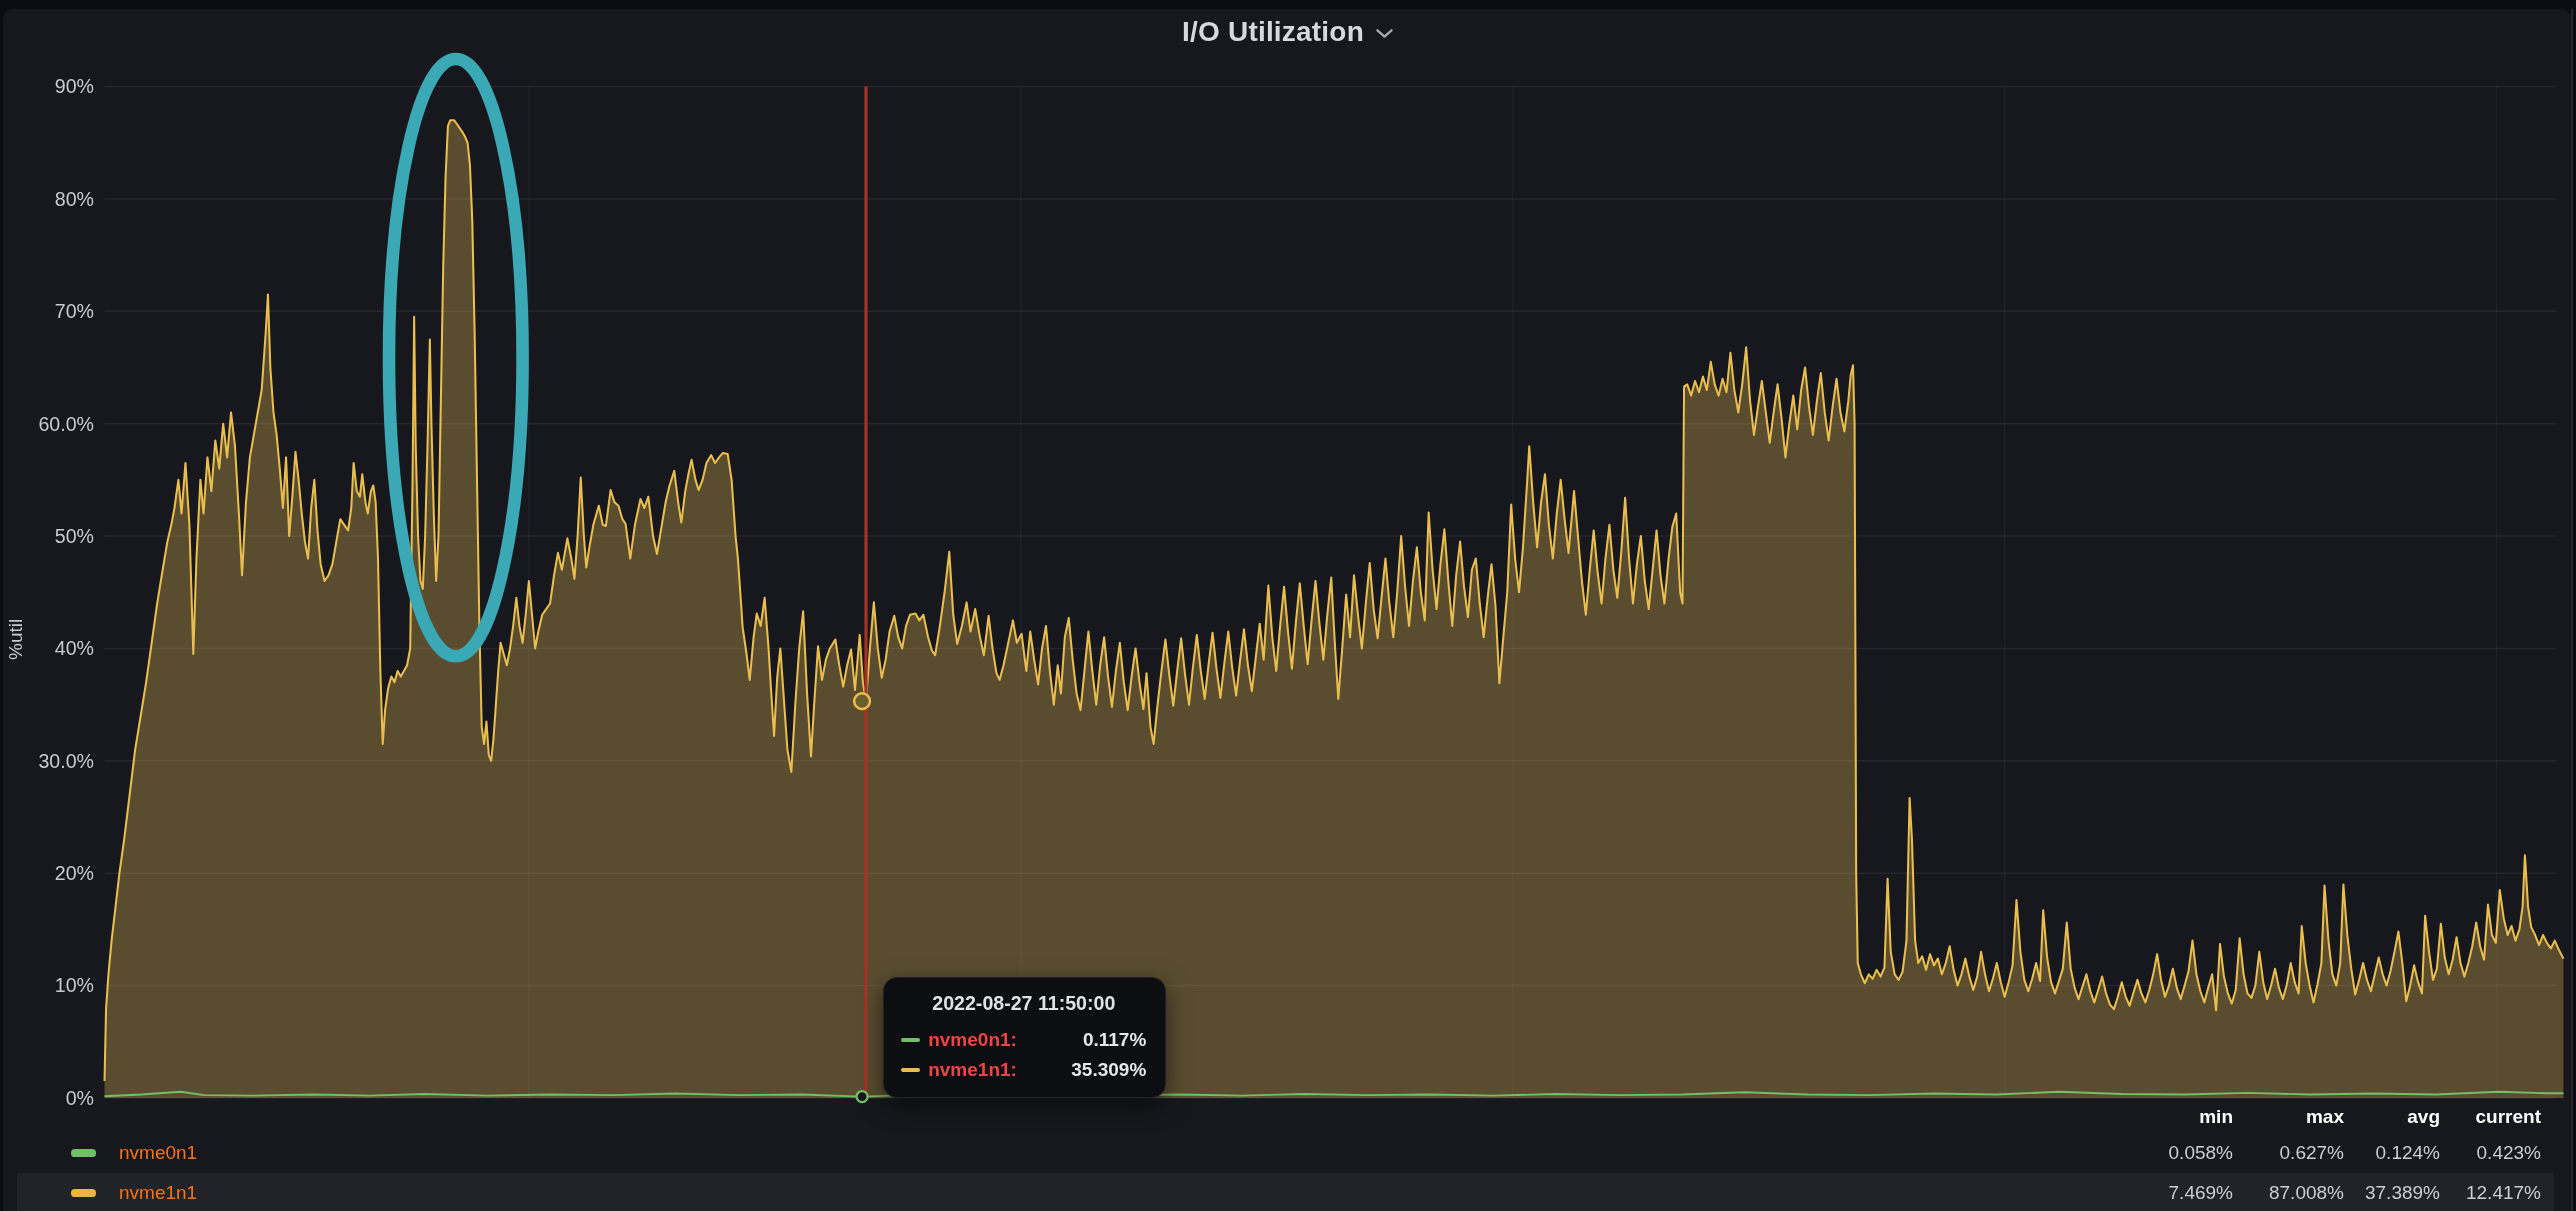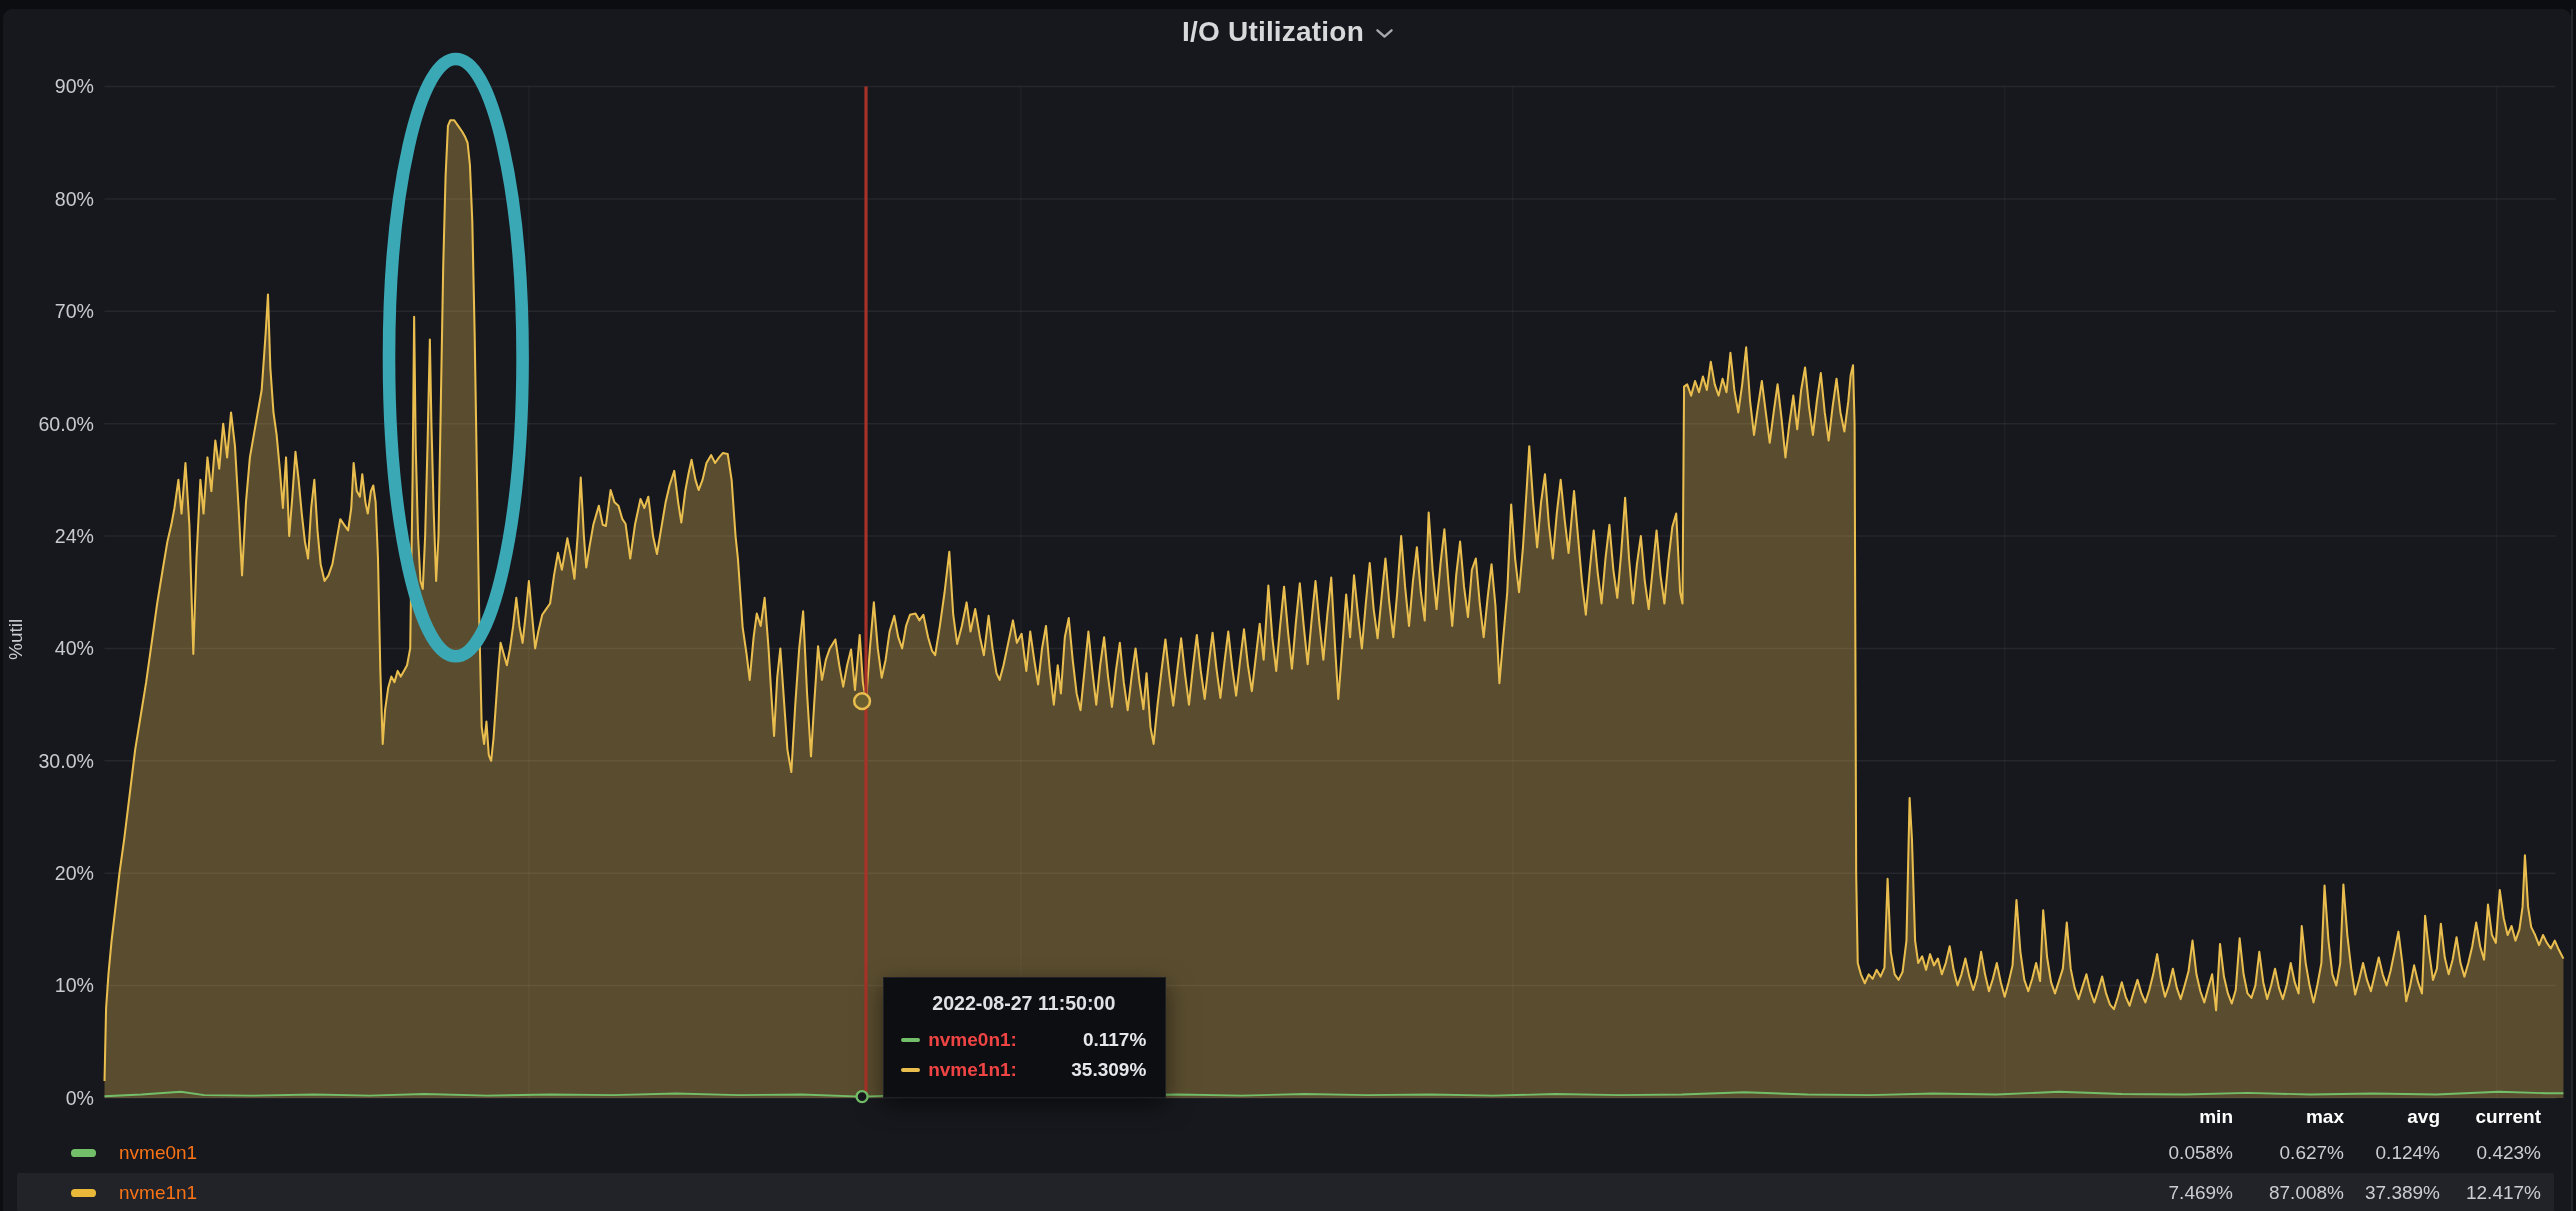--- a/index.html
+++ b/index.html
@@ -11,21 +11,21 @@
             display:flex;align-items:center;justify-content:center;gap:11px;z-index:30;}
   #titlebar .title{font-size:28px;font-weight:700;color:#d8d9da;letter-spacing:0.2px;cursor:pointer;}
   #titlebar svg{margin-top:3.1px;}
   #ylabel{position:absolute;left:4.7px;top:542px;height:118px;display:flex;align-items:center;
           writing-mode:vertical-rl;transform:rotate(180deg);font-size:19px;color:#c9cacd;z-index:5;}
   #chart-svg{position:absolute;left:0;top:0;z-index:1;}
   .ytick{position:absolute;right:2482px;width:94px;text-align:right;font-size:19.6px;
          color:#c9cacd;transform:translateY(-50%);z-index:5;}
   
   #tooltip{position:absolute;left:883px;top:977px;width:245px;z-index:40;
-           background:#0d0e11;border:0.8px solid #1f2127;border-radius:0;
+           background:#0d0e11;border:0.8px solid #1f2127;border-radius:14px;
            padding:14px 19px 15.7px 17.3px;box-shadow:0 7.9px 23.6px rgba(0,0,0,.55);}
   #tooltip .tt-title{font-size:19.6px;font-weight:700;text-align:center;color:#e0e1e4;margin-bottom:14px;}
   #tooltip .tt-row{display:flex;align-items:center;gap:7.9px;margin-top:7.9px;font-size:19px;}
   #tooltip .dash{width:19px;height:4.7px;border-radius:2.4px;flex:0 0 auto;}
   #tooltip .tt-name{color:#ef4444;font-weight:bold;}
   #tooltip .tt-val{flex:1;text-align:right;font-weight:700;color:#e6e7ea;}
   
   #legend{position:absolute;left:0;top:1099px;width:2576px;height:113px;z-index:20;font-size:19px;}
   .lg-cell{position:absolute;width:134px;text-align:right;transform:translateY(-50%);}
   .lg-head{color:#ffffff;font-weight:700;cursor:pointer;}
@@ -76,21 +76,21 @@
     <circle cx="1097" cy="1395.284" r="7" fill="#17181d" stroke="#73bf69" stroke-width="3"></circle>
     <ellipse cx="580" cy="455" rx="85" ry="380" fill="none" stroke="#3ba8b6" stroke-width="16"></ellipse>
   </svg>
 
 <div id="yticks">
     <div class="ytick" style="top: 1098px;">0%</div>
     <div class="ytick" style="top: 985px;">10%</div>
     <div class="ytick" style="top: 873px;">20%</div>
     <div class="ytick" style="top: 761px;">30.0%</div>
     <div class="ytick" style="top: 648px;">40%</div>
-    <div class="ytick" style="top: 536px;">24%</div>
+    <div class="ytick" style="top: 536px;">50%</div>
     <div class="ytick" style="top: 424px;">60.0%</div>
     <div class="ytick" style="top: 311px;">70%</div>
     <div class="ytick" style="top: 199px; padding-left: 48px;">80%</div>
     <div class="ytick" style="top: 86px;">90%</div>
   </div>
 
 <div id="tooltip">
   <div class="tt-title">2022-08-27 11:50:00</div>
   <div class="tt-row">
     <span class="dash" style="background: rgb(115, 191, 105);"></span>

